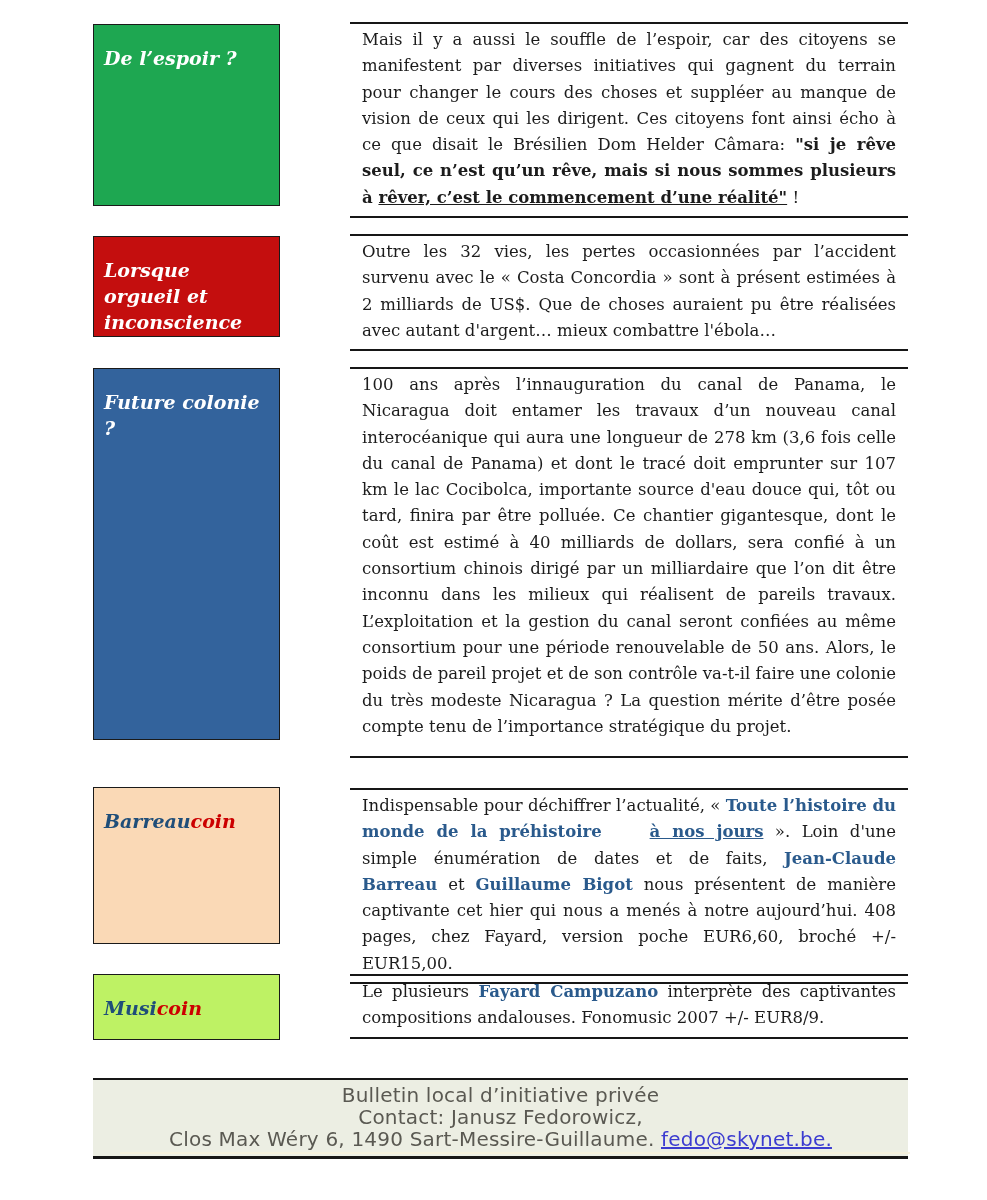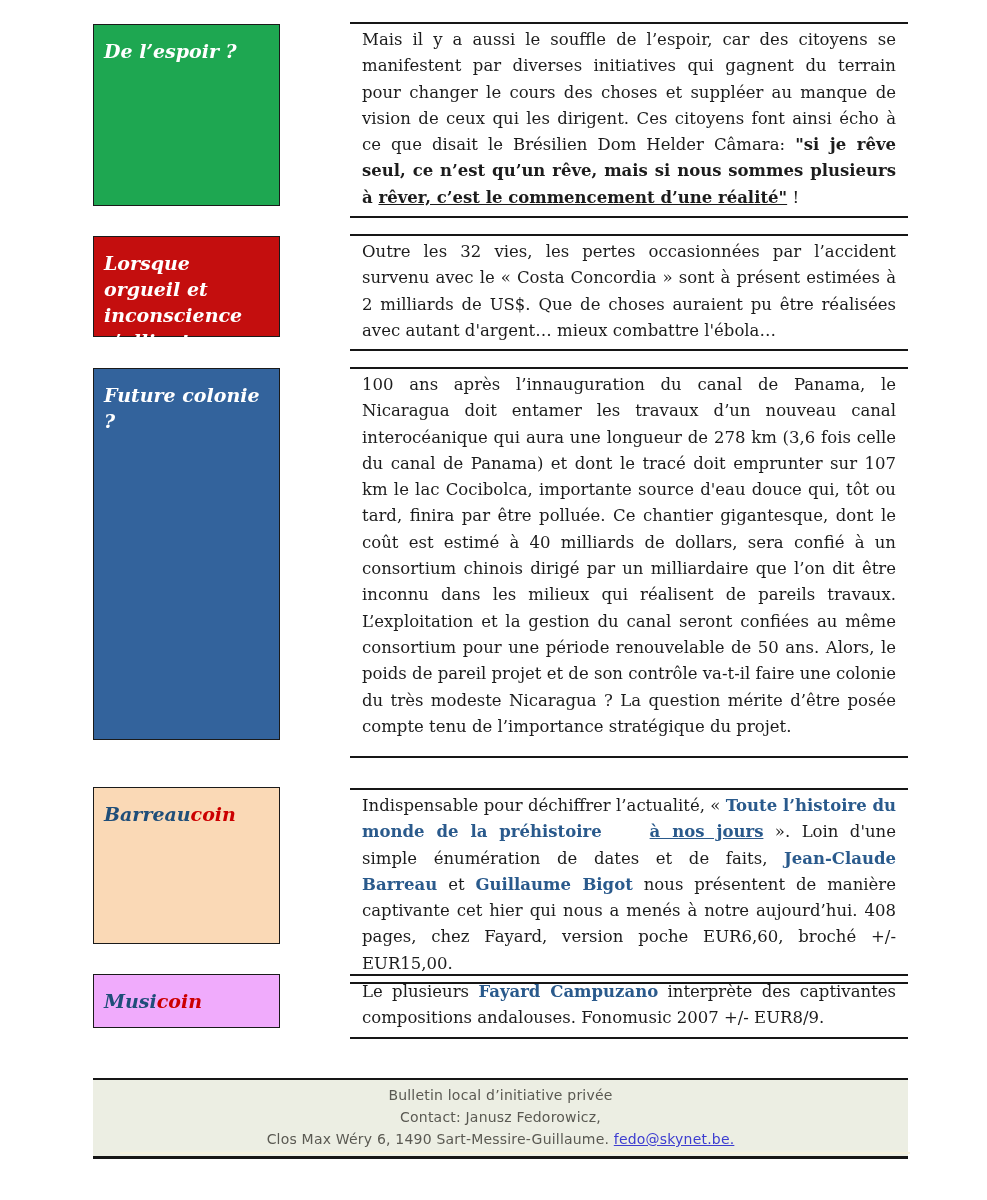--- a/index.html
+++ b/index.html
@@ -9,21 +9,21 @@
   }
   html,body{margin:0;padding:0;background:#ffffff;}
   .page{
     position:relative; width:987px; height:1200px; background:#ffffff; overflow:hidden;
     font-family:"DejaVu Serif","Liberation Serif",serif;
   }
   
   .label-box{
     position:absolute; left:93px; width:187px; box-sizing:border-box;
     border:1px solid #1a1a1a;
-    padding:13px 8px 0 10px;
+    padding:20px 8px 0 10px;
     font-style:italic; font-weight:700; font-size:19px; line-height:26px;
   }
   .label-white{ color:#ffffff; }
   
   .text-block{
     position:absolute; left:350px; width:558px; box-sizing:border-box;
     border-top:2px solid var(--rule); border-bottom:2px solid var(--rule);
     padding:3px 12px 5px 12px;
     font-size:16.5px; line-height:26.3px; color:#1c1c1c;
     text-align:justify;
@@ -36,21 +36,21 @@
   .seg-navy{color:var(--label_navy);}
   .seg-red{color:var(--label_red);}
   
   .footer{
     position:absolute; left:93px; top:1078px; width:815px; box-sizing:border-box;
     background:var(--footer_bg);
     border-top:2px solid var(--rule); border-bottom:3px solid var(--rule);
     padding:4px 10px 6px 10px;
     text-align:center; color:var(--footer_text);
     font-family:"DejaVu Sans","Liberation Sans",sans-serif;
-    font-size:14px; line-height:22px; letter-spacing:0.2px;
+    font-size:20px; line-height:22px; letter-spacing:0.2px;
   }
   .email{ color:var(--link_blue); text-decoration:underline; cursor:pointer; }
   .scan-artifact{
     position:absolute; left:120px; top:1152px; width:790px; height:2px;
     background:#f6f0da; opacity:.8;
   }
 </style>
 </head>
 <body>
 
@@ -69,21 +69,21 @@
   <div class="label-box label-white" style="top: 368px; height: 372px; background-color: rgb(51, 99, 156);">
     <span><span class="seg-n">Future colonie ?</span></span>
   </div>
   <div class="text-block" style="top:367px;min-height:391px;"><span class="seg-n">100 ans après l’innauguration du canal de Panama, le Nicaragua doit entamer les travaux d’un nouveau canal interocéanique qui aura une longueur de 278 km (3,6 fois celle du canal de Panama) et dont le tracé doit emprunter sur 107 km le lac Cocibolca, importante source d'eau douce qui, tôt ou tard, finira par être polluée. Ce chantier gigantesque, dont le coût est estimé à 40 milliards de dollars, sera confié à un consortium chinois dirigé par un milliardaire que l’on dit être inconnu dans les milieux qui réalisent de pareils travaux.  L’exploitation et la gestion du canal seront confiées au même consortium pour une période renouvelable de 50 ans.  Alors, le poids de pareil projet et de son contrôle va-t-il faire une colonie du très modeste Nicaragua ?  La question mérite d’être posée compte tenu de l’importance stratégique du projet.</span></div>
 
   <div class="label-box" style="top: 787px; height: 157px; background-color: rgb(250, 217, 182);">
     <span><span class="seg-navy">Barreau</span><span class="seg-red">coin</span></span>
   </div>
   <div class="text-block" style="top:788px;min-height:154px;"><span class="seg-n">Indispensable pour déchiffrer l’actualité, « </span><span class="seg-bb">Toute l’histoire du monde de la préhistoire </span><span class="seg-bbu">à nos jours</span><span class="seg-n"> ».  Loin d'une simple énumération de dates et de faits, </span><span class="seg-bb">Jean-Claude Barreau</span><span class="seg-n"> et </span><span class="seg-bb">Guillaume Bigot</span><span class="seg-n"> nous présentent de manière captivante cet hier qui nous a menés à notre aujourd’hui. 408 pages, chez Fayard, version poche EUR6,60, broché +/- EUR15,00.</span></div>
 
-  <div class="label-box" style="top: 974px; height: 54px; background-color: #f0abfc;">
+  <div class="label-box" style="top: 974px; height: 66px; background-color: #bef264;">
     <span><span class="seg-navy">Musi</span><span class="seg-red">coin</span></span>
   </div>
   <div class="text-block" style="top:974px;min-height:52px;"><span class="seg-n">Le plusieurs </span><span class="seg-bb">Fayard Campuzano</span><span class="seg-n"> interprète des captivantes compositions andalouses.  Fonomusic 2007 +/- EUR8/9.</span></div>
 
   <div class="footer">
     <div>Bulletin local d’initiative privée</div>
     <div>Contact: Janusz Fedorowicz,</div>
     <div>
       <span>Clos Max Wéry 6, 1490 Sart-Messire-Guillaume. </span><a href="#" class="email">fedo@skynet.be.</a>
     </div>

